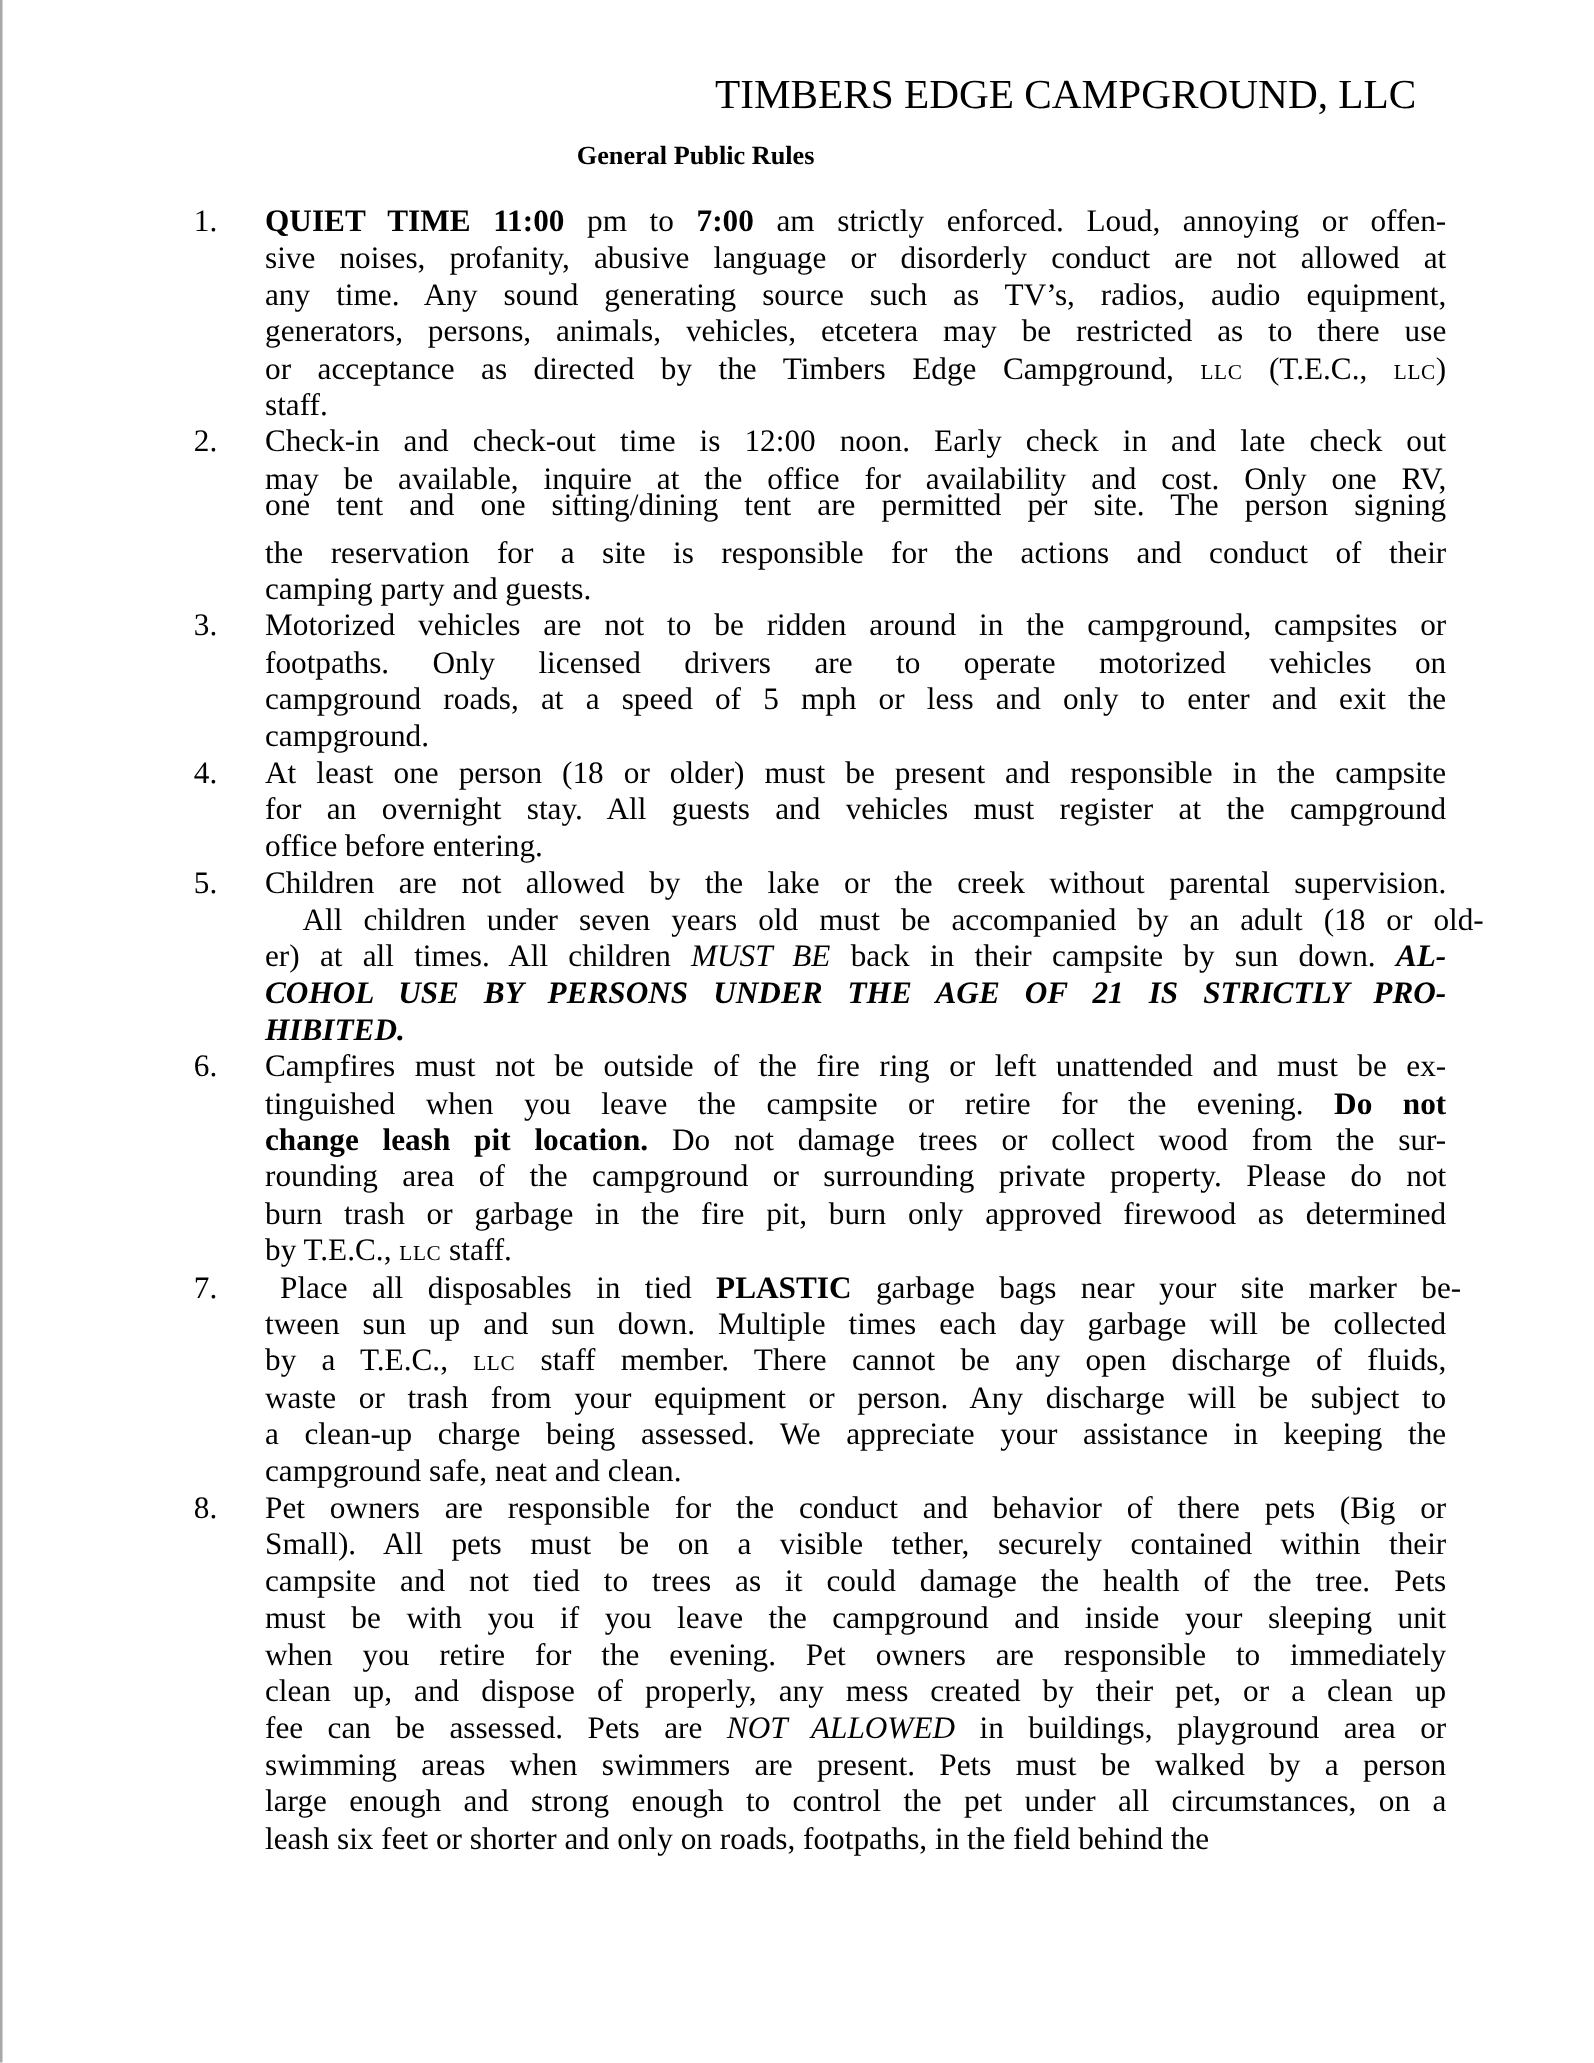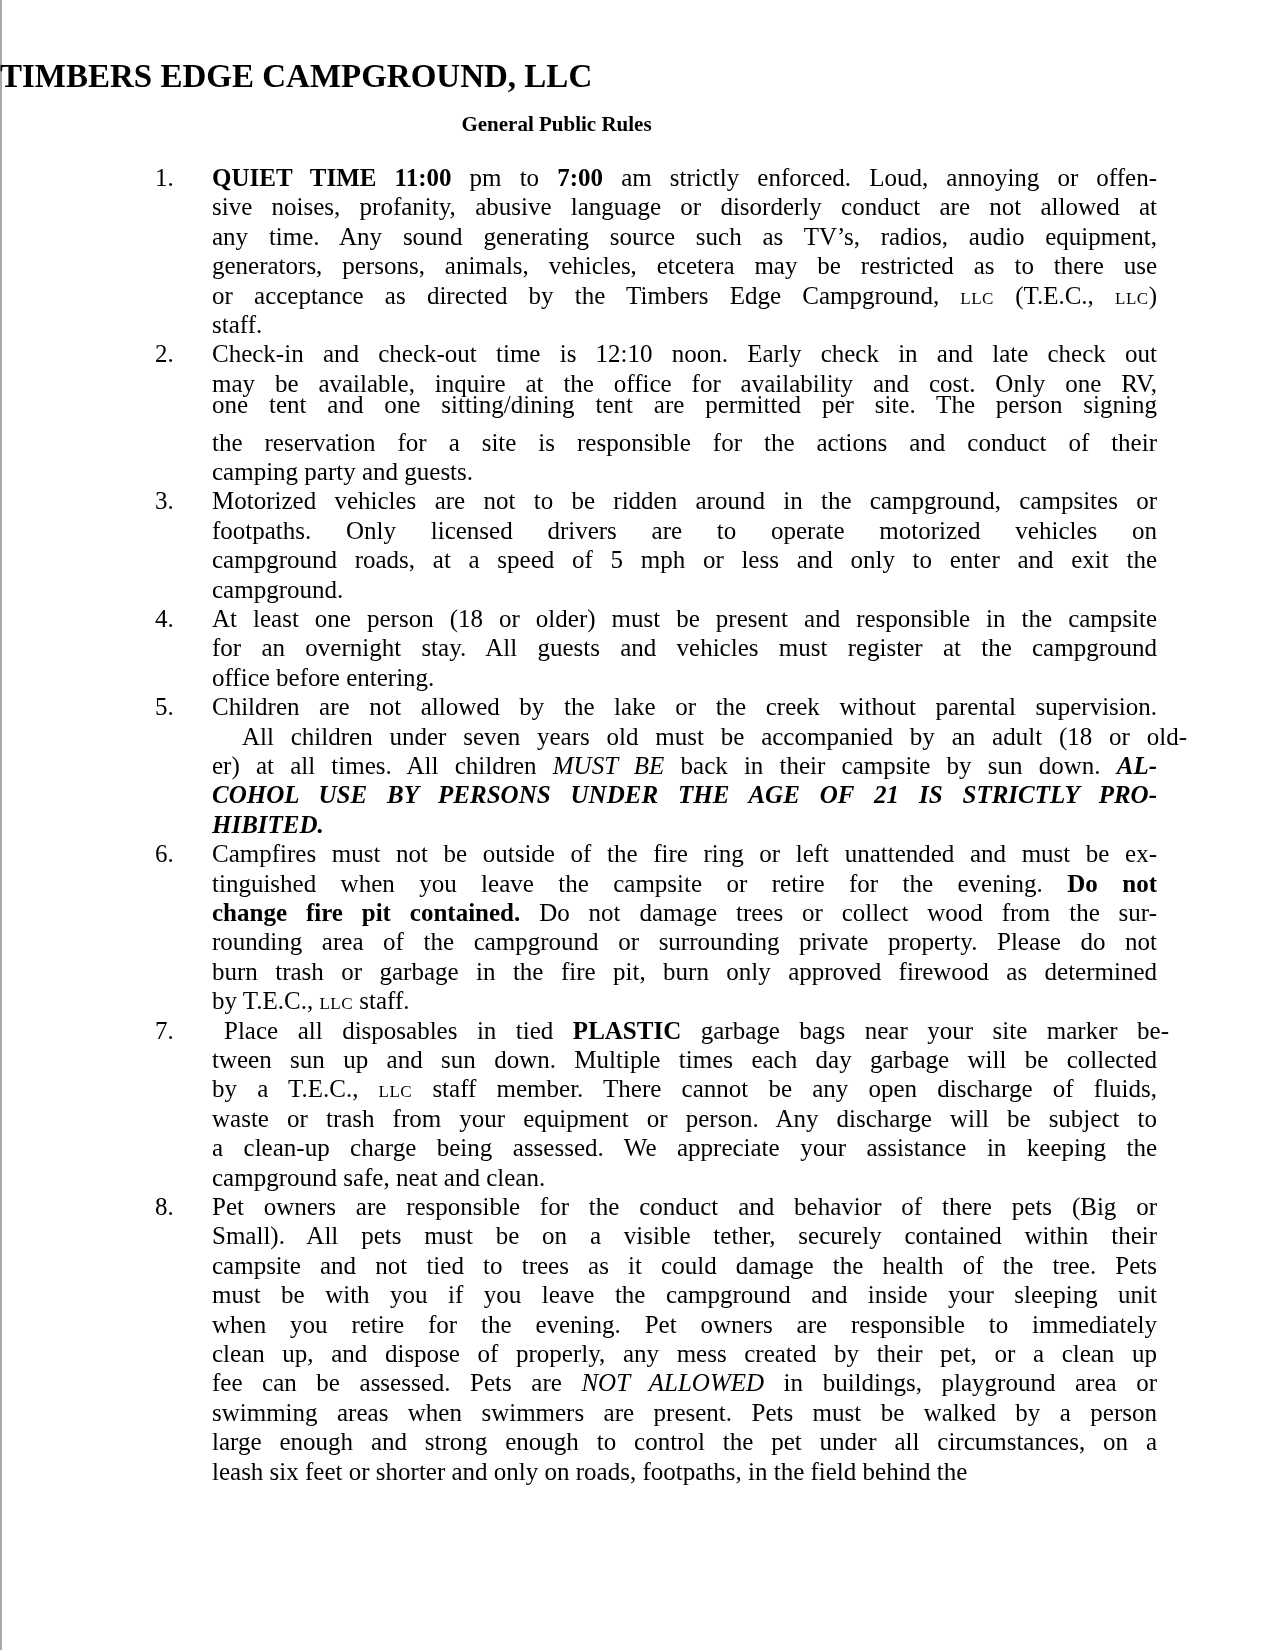--- a/index.html
+++ b/index.html
@@ -1,20 +1,20 @@
 <!DOCTYPE html>
 <html><head>
 <meta charset="utf-8">
 <style>
   html, body { margin:0; padding:0; background:#ffffff; }
   body { width:1275px; height:1650px; position:relative; overflow:hidden;
          font-family:"Liberation Serif","DejaVu Serif",serif; color:#000; }
   .left-border { position:absolute; left:0; top:0; width:2px; height:1650px; background:#a8a8a8; }
-  .title { position:absolute; top:58px; left:0; width:1133px; text-align:left;
-           font-weight:bold; font-size:33px; letter-spacing:0px; }
+  .title { position:absolute; top:58px; left:0; width:1133px; text-align:right;
+           font-weight:normal; font-size:33px; letter-spacing:0px; }
   .subtitle { position:absolute; top:112px; left:0; width:1113px; text-align:center;
               font-weight:bold; font-size:21px; }
   .rules { position:absolute; top:163px; left:0; width:1275px; }
   .line { position:absolute; left:212px; width:945px; height:30px; font-size:25px;
           line-height:30px; white-space:nowrap; }
   .line.j { text-align:justify; text-align-last:justify; }
   .num { position:absolute; left:155px; font-size:25px; line-height:30px; }
   .b { font-weight:bold; }
   .i { font-style:italic; }
   .bi { font-weight:bold; font-style:italic; }
@@ -33,21 +33,21 @@
       <div class="num" style="top: 0px;">1.</div>
       <div class="line j" style="top: 0px;"><span class="b">QUIET TIME 11:00</span><span> pm to </span><span class="b">7:00</span><span> am strictly enforced.  Loud, annoying or offen-</span></div>
       <div class="line j" style="top: 29.4px;"><span>sive noises, profanity, abusive language or disorderly conduct are not allowed at</span></div>
       <div class="line j" style="top: 58.8px;"><span>any time.  Any sound generating source such as TV’s, radios, audio equipment,</span></div>
       <div class="line j" style="top: 88.2px;"><span>generators, persons, animals, vehicles, etcetera may be restricted as to there use</span></div>
       <div class="line j" style="top: 117.6px;"><span>or acceptance as directed by the Timbers Edge Campground, </span><span class="sc">LLC</span><span>  (T.E.C., </span><span class="sc">LLC</span><span>)</span></div>
       <div class="line" style="top: 147px;"><span>staff.</span></div>
     </div>
     <div>
       <div class="num" style="top: 176.4px;">2.</div>
-      <div class="line j" style="top: 176.4px;"><span>Check-in and check-out time is 12:10 noon.  Early check in and late check out</span></div>
+      <div class="line j" style="top: 176.4px;"><span>Check-in and check-out time is 12:00 noon.  Early check in and late check out</span></div>
       <div class="line j" style="top: 205.8px;"><span>may be available, inquire at the office for availability and cost.  Only one RV,</span></div>
       <div class="line j" style="top: 227px;"><span>one tent and one sitting/dining tent are permitted per site.  The person signing</span></div>
       <div class="line j" style="top: 264.6px;"><span>the reservation for a site is responsible for the actions and conduct of their</span></div>
       <div class="line" style="top: 294px;"><span>camping party and guests.</span></div>
     </div>
     <div>
       <div class="num" style="top: 323.4px;">3.</div>
       <div class="line j" style="top: 323.4px;"><span>Motorized vehicles are not to be ridden around in the campground, campsites or</span></div>
       <div class="line j" style="top: 352.8px;"><span>footpaths.  Only licensed drivers are to operate motorized vehicles on</span></div>
       <div class="line j" style="top: 382.2px;"><span>campground roads, at a speed of 5 mph or less and only to enter and exit the</span></div>
@@ -64,21 +64,21 @@
       <div class="line j" style="top: 529.2px;"><span>Children are not allowed by the lake or the creek without parental supervision.</span></div>
       <div class="line j" style="top: 558.6px; margin-left: 30px;"><span>All children under seven years old must be accompanied by an adult (18 or old-</span></div>
       <div class="line j" style="top: 588px;"><span>er) at all times.  All children </span><span class="i">MUST BE</span><span> back in their campsite by sun down.  </span><span class="bi">AL-</span></div>
       <div class="line j" style="top: 617.4px;"><span class="bi">COHOL USE BY PERSONS UNDER THE AGE OF 21 IS STRICTLY PRO-</span></div>
       <div class="line" style="top: 646.8px;"><span class="bi">HIBITED.</span></div>
     </div>
     <div>
       <div class="num" style="top: 676.2px;">6.</div>
       <div class="line j" style="top: 676.2px;"><span>Campfires must not be outside of the fire ring or left unattended and must be ex-</span></div>
       <div class="line j" style="top: 705.6px;"><span>tinguished when you leave the campsite or retire for the evening.  </span><span class="b">Do not</span></div>
-      <div class="line j" style="top: 735px;"><span class="b">change fire pit contained.</span><span>  Do not damage trees or collect wood from the sur-</span></div>
+      <div class="line j" style="top: 735px;"><span class="b">change leash pit location.</span><span>  Do not damage trees or collect wood from the sur-</span></div>
       <div class="line j" style="top: 764.4px;"><span>rounding area of the campground or surrounding private property.  Please do not</span></div>
       <div class="line j" style="top: 793.8px;"><span>burn trash or garbage in the fire pit, burn only approved firewood as determined</span></div>
       <div class="line" style="top: 823.2px;"><span>by T.E.C., </span><span class="sc">LLC</span><span> staff.</span></div>
     </div>
     <div>
       <div class="num" style="top: 852.6px;">7.</div>
       <div class="line j" style="top: 852.6px; margin-left: 12px;"><span>Place all disposables in tied </span><span class="b">PLASTIC</span><span> garbage bags near your site marker be-</span></div>
       <div class="line j" style="top: 882px;"><span>tween sun up and sun down.  Multiple times each day garbage will be collected</span></div>
       <div class="line j" style="top: 911.4px;"><span>by a T.E.C., </span><span class="sc">LLC</span><span> staff member.  There cannot be any open discharge of fluids,</span></div>
       <div class="line j" style="top: 941px;"><span>waste or trash from your equipment or person.  Any discharge will be subject to</span></div>

